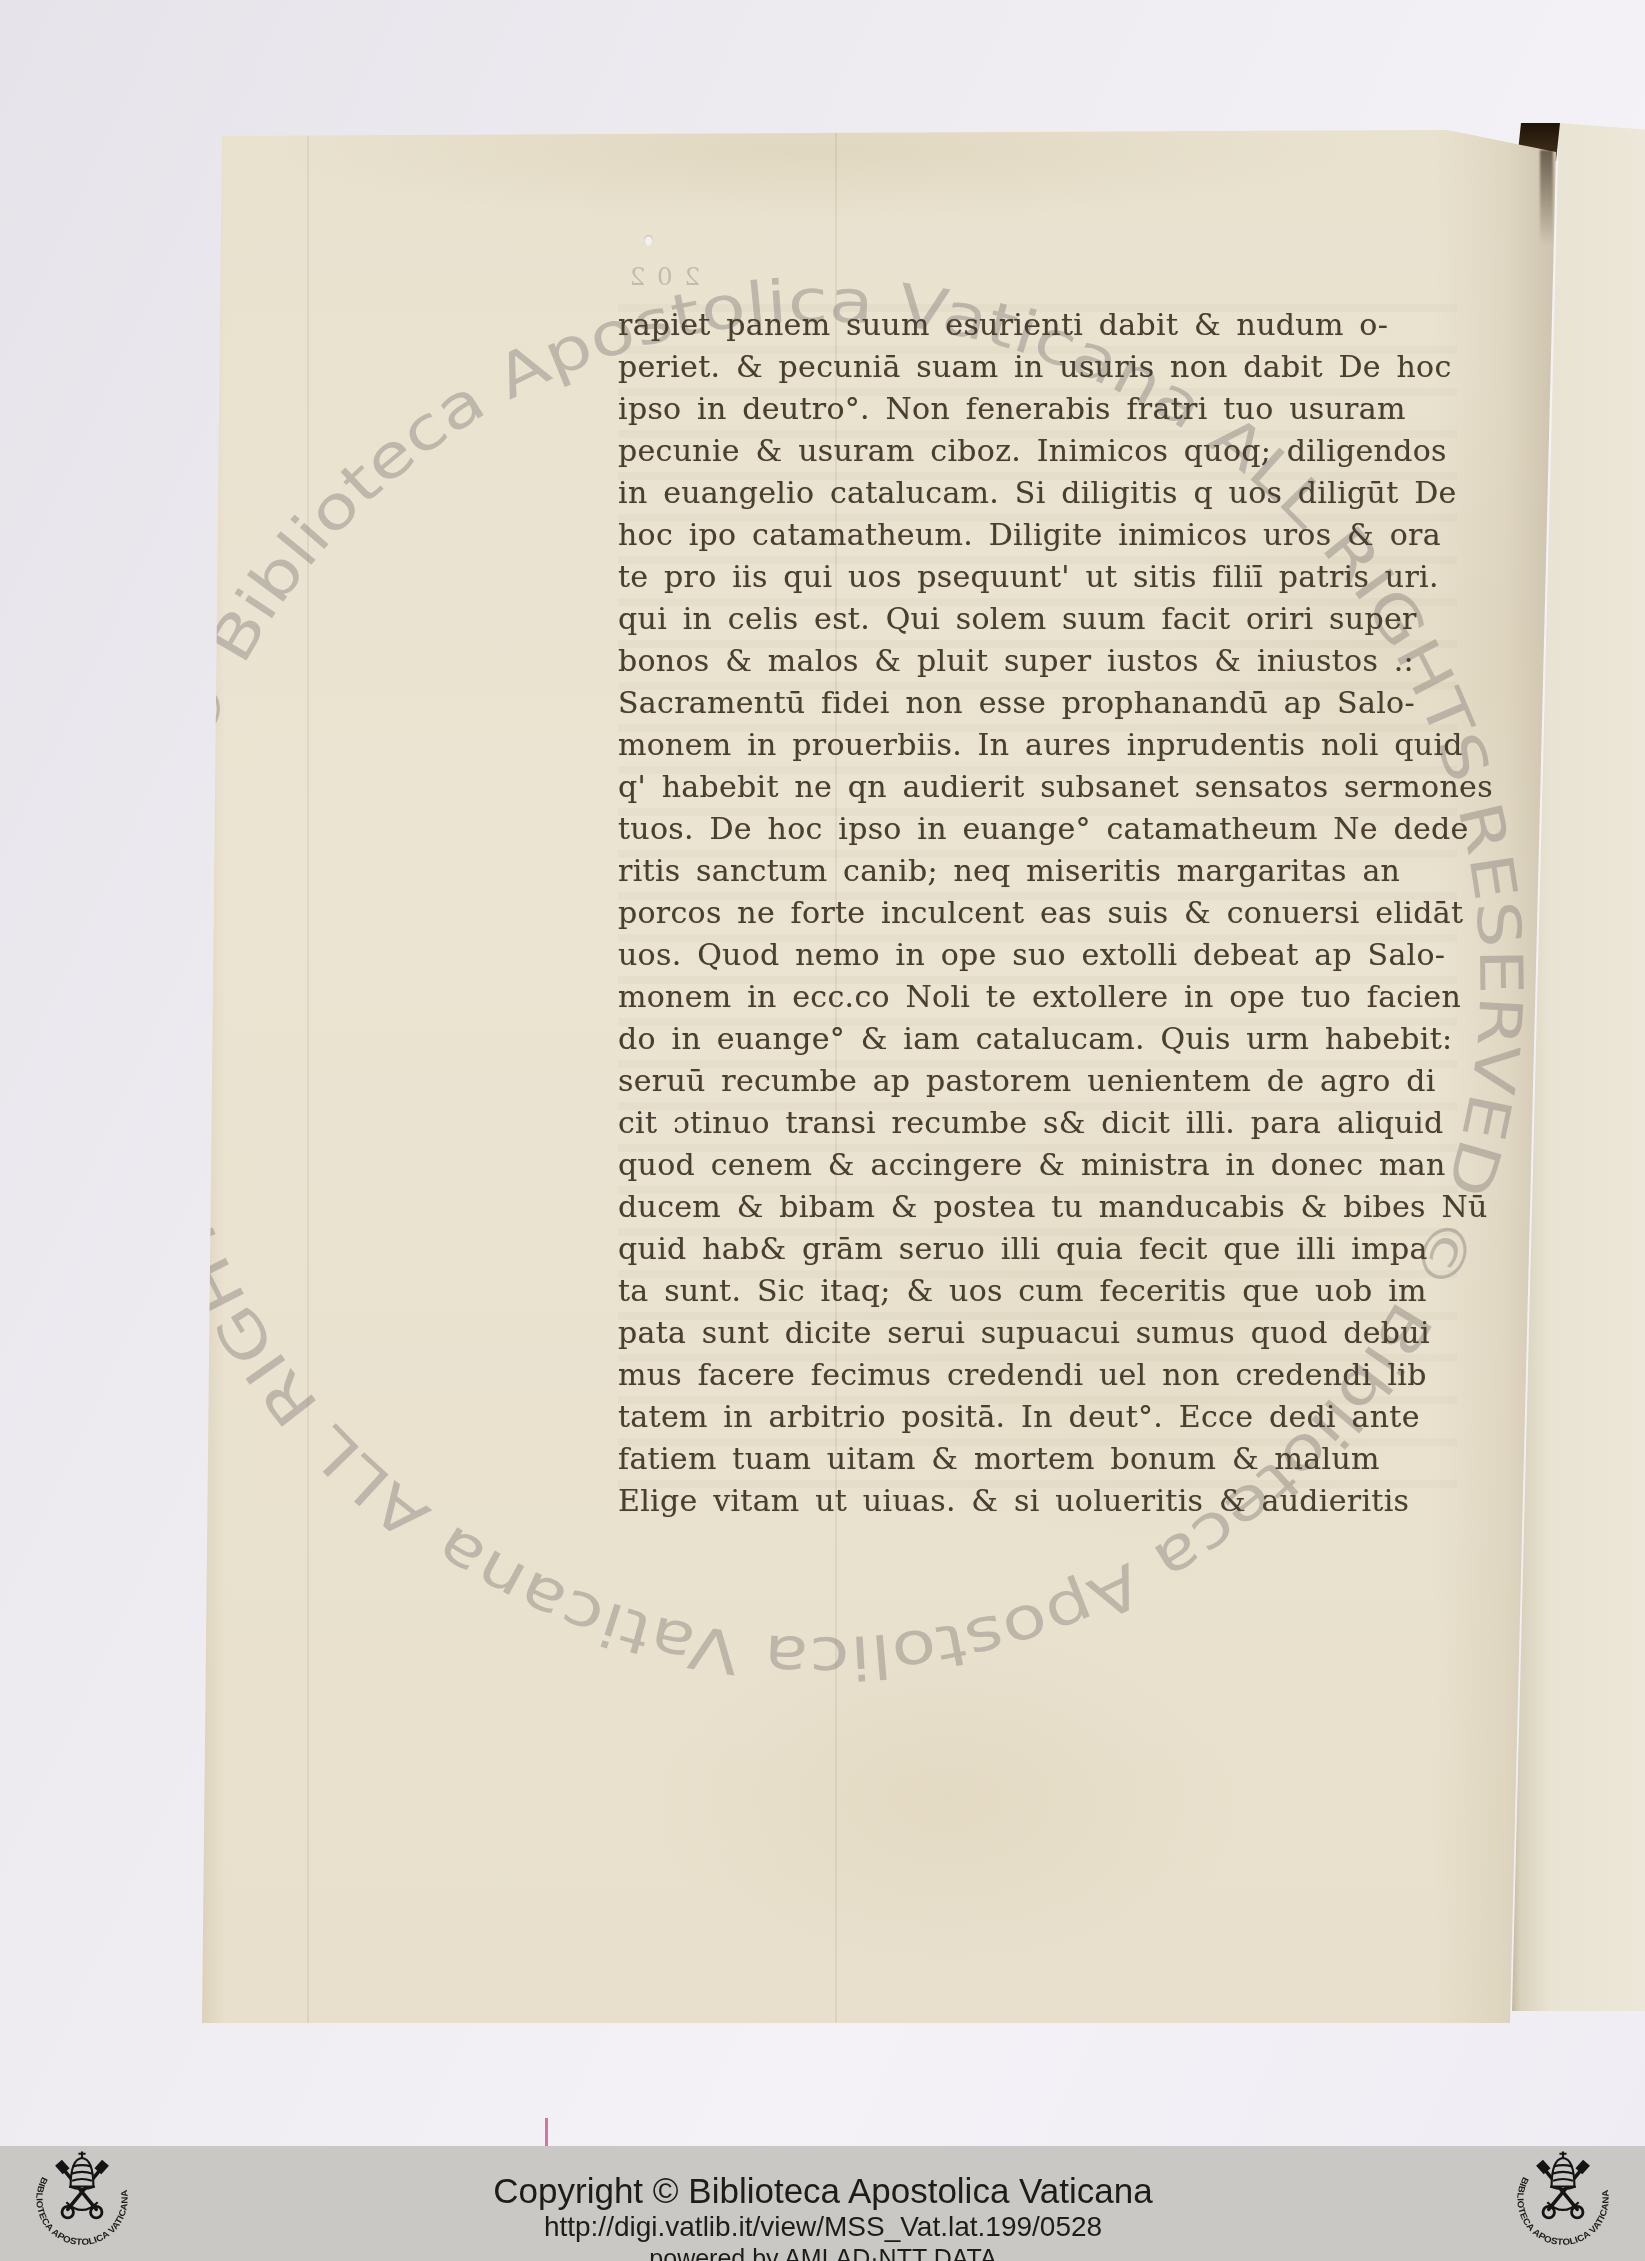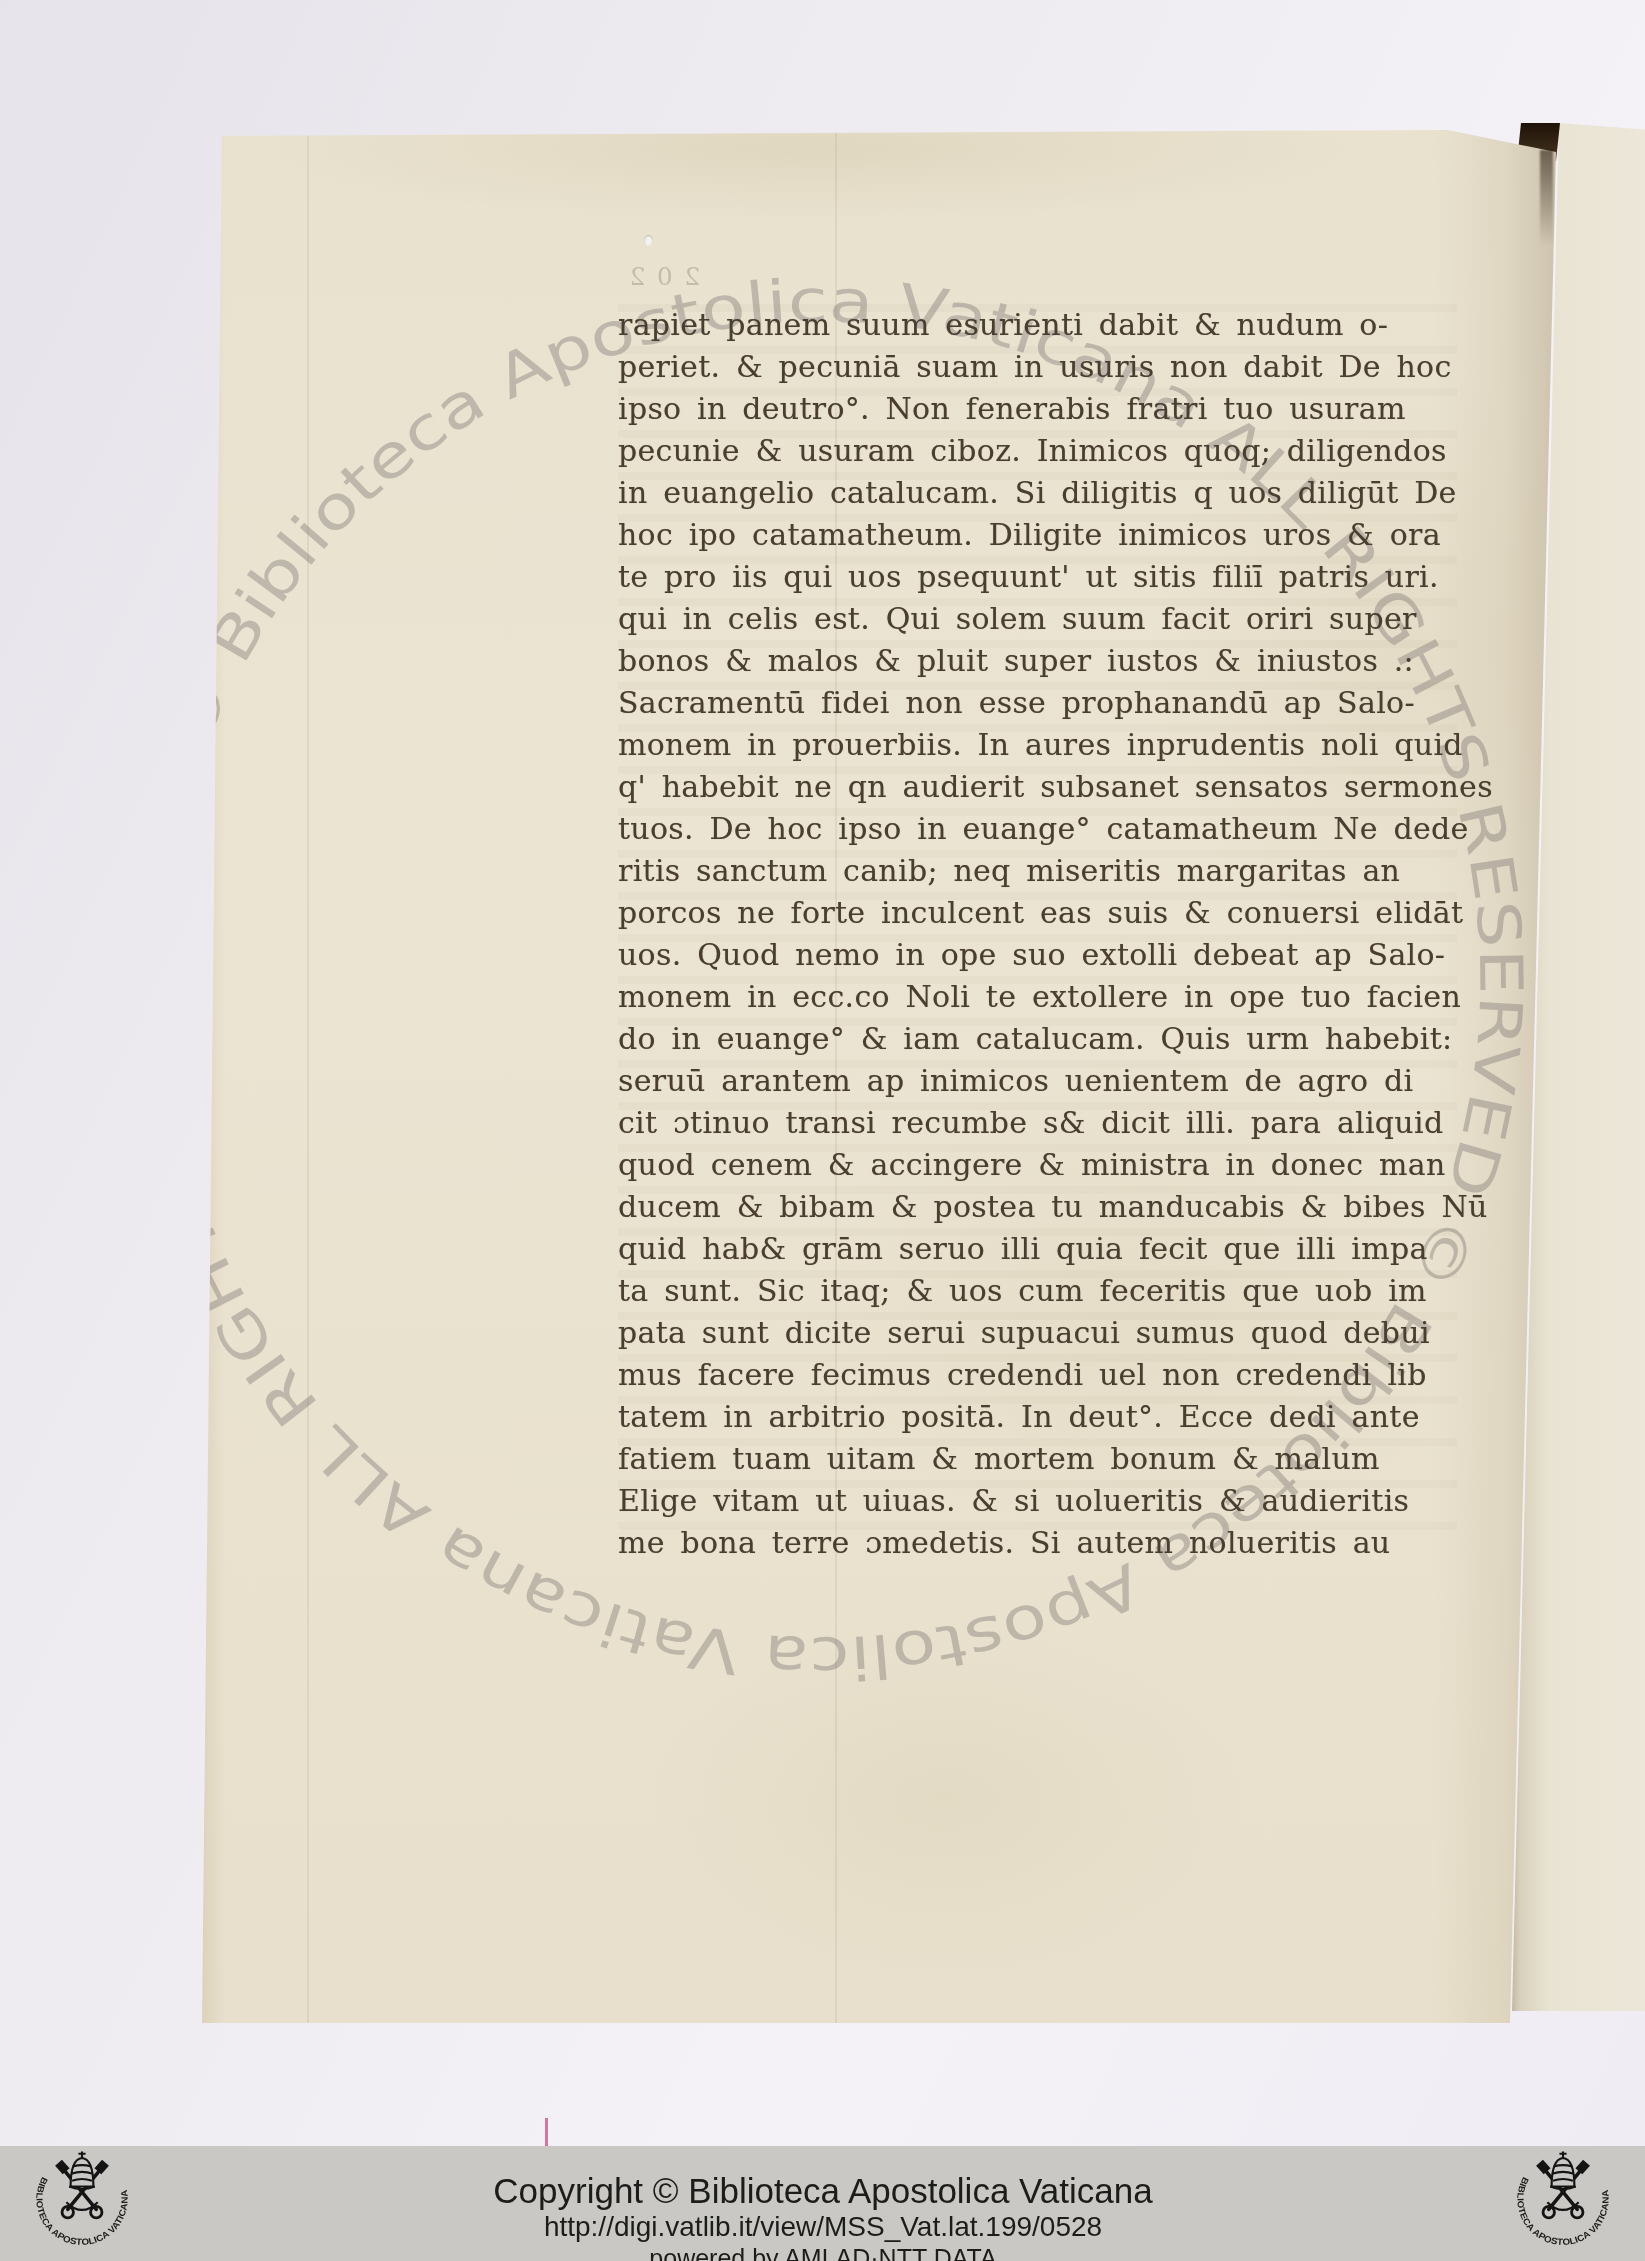--- a/index.html
+++ b/index.html
@@ -154,32 +154,31 @@
         <div class="ms-line">bonos &amp; malos &amp; pluit super iustos &amp; iniustos .:</div>
         <div class="ms-line">Sacramentū fidei non esse prophanandū ap Salo-</div>
         <div class="ms-line">monem in prouerbiis. In aures inprudentis noli quid</div>
         <div class="ms-line">q' habebit ne qn audierit subsanet sensatos sermones</div>
         <div class="ms-line">tuos. De hoc ipso in euange° catamatheum Ne dede</div>
         <div class="ms-line">ritis sanctum canib; neq miseritis margaritas an</div>
         <div class="ms-line">porcos ne forte inculcent eas suis &amp; conuersi elidāt</div>
         <div class="ms-line">uos. Quod nemo in ope suo extolli debeat ap Salo-</div>
         <div class="ms-line">monem in ecc.co Noli te extollere in ope tuo facien</div>
         <div class="ms-line">do in euange° &amp; iam catalucam. Quis urm habebit:</div>
-        <div class="ms-line">seruū arantem ap inimicos uenientem de agro di</div>
+        <div class="ms-line">seruū recumbe ap pastorem uenientem de agro di</div>
         <div class="ms-line">cit ɔtinuo transi recumbe s&amp; dicit illi. para aliquid</div>
         <div class="ms-line">quod cenem &amp; accingere &amp; ministra in donec man</div>
         <div class="ms-line">ducem &amp; bibam &amp; postea tu manducabis &amp; bibes Nū</div>
         <div class="ms-line">quid hab&amp; grām seruo illi quia fecit que illi impa</div>
         <div class="ms-line">ta sunt. Sic itaq; &amp; uos cum feceritis que uob im</div>
         <div class="ms-line">pata sunt dicite serui supuacui sumus quod debui</div>
         <div class="ms-line">mus facere fecimus credendi uel non credendi lib</div>
         <div class="ms-line">tatem in arbitrio positā. In deut°. Ecce dedi ante</div>
         <div class="ms-line">fatiem tuam uitam &amp; mortem bonum &amp; malum</div>
         <div class="ms-line">Elige vitam ut uiuas. &amp; si uolueritis &amp; audieritis</div>
-        <div class="ms-line">me bona terre ɔmedetis. Si autem nolueritis au</div>
       </div>
   </div>
 
   <div class="gutter-streak"></div>
   <div class="pink-artifact"></div>
 
   <div class="footer-bar">
     <div class="footer-text">
       <div class="footer-copyright">Copyright © Biblioteca Apostolica Vaticana</div>
       <div class="footer-url">http://digi.vatlib.it/view/MSS_Vat.lat.199/0528</div>

